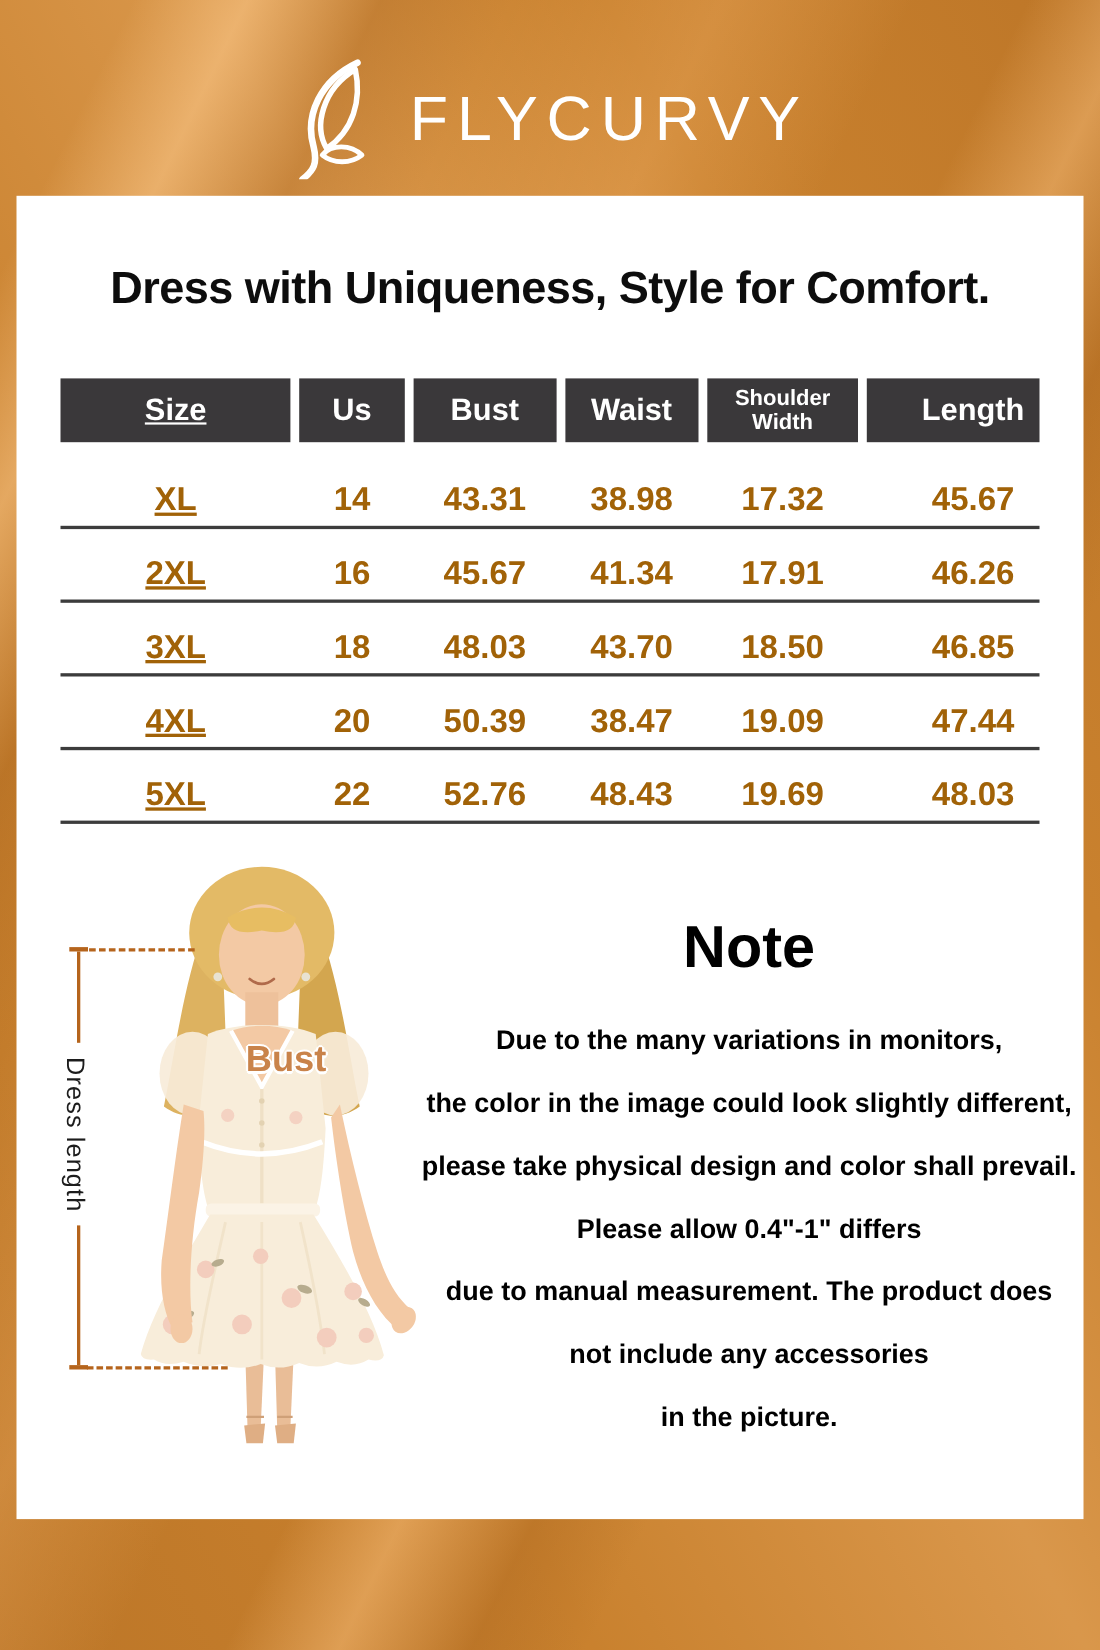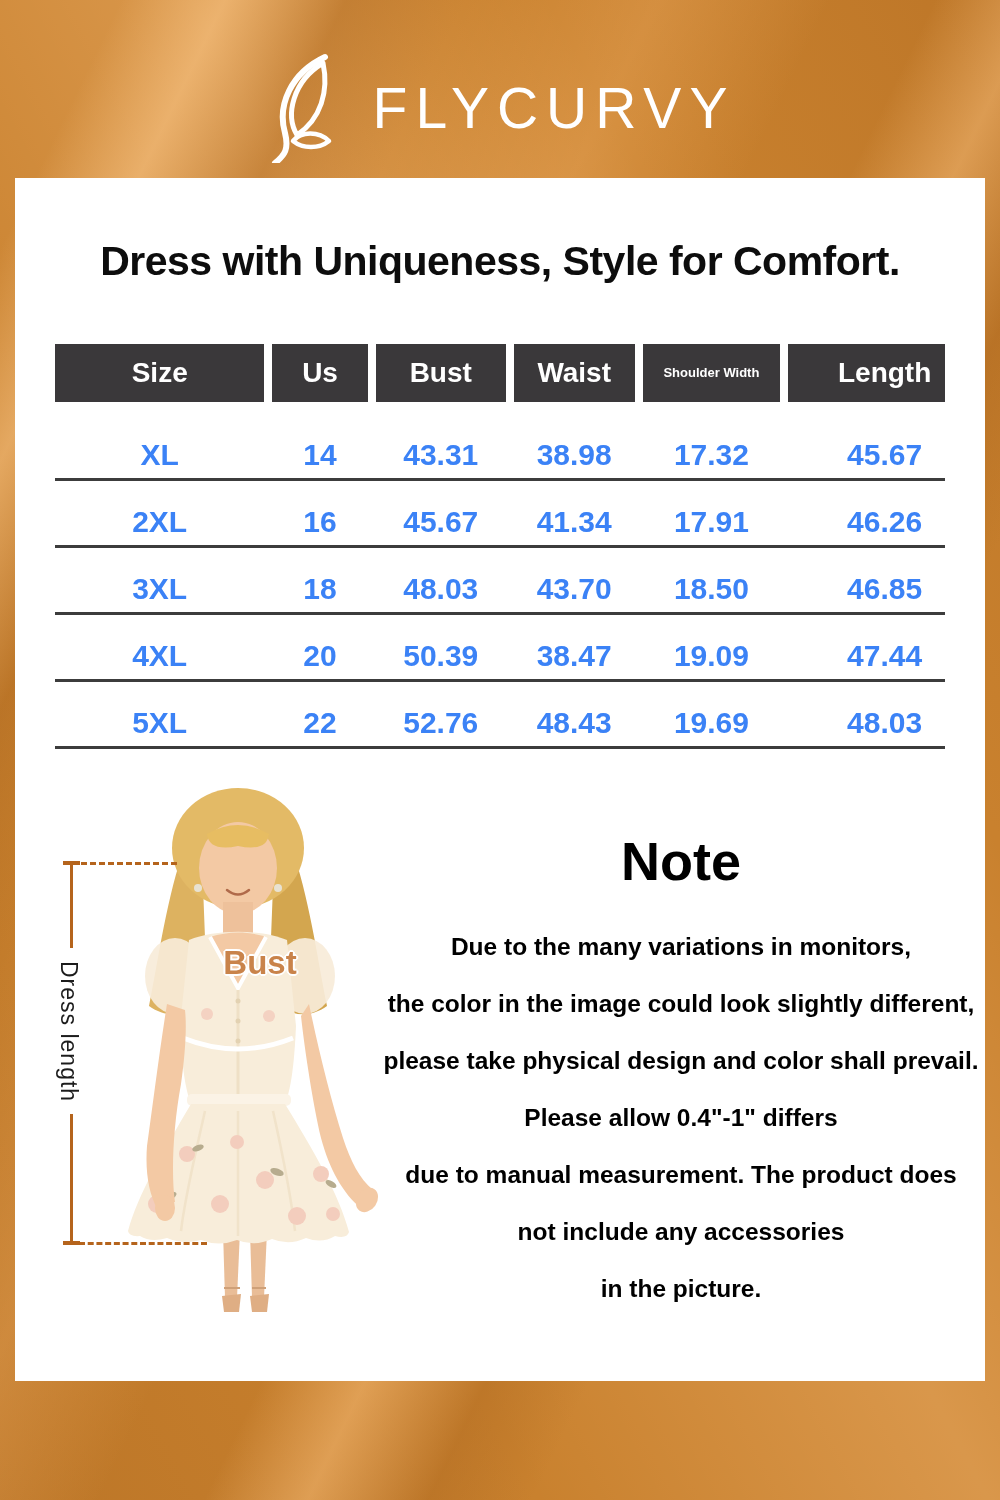--- a/index.html
+++ b/index.html
@@ -14,25 +14,25 @@
   
   .logo{position:absolute;top:50px;left:0;width:100%;height:115px;display:flex;align-items:center;justify-content:center;gap:20px;color:#fff;}
   .logo-text{font-size:57px;letter-spacing:8px;font-weight:400;color:#fff;}
   
   .panel{position:absolute;left:15px;top:178px;width:970px;height:1203px;background:#ffffff;}
   .headline{position:absolute;top:60px;left:0;width:100%;text-align:center;font-size:41px;font-weight:700;letter-spacing:-.5px;color:#0d0d0d;}
   
   .table-wrap{position:absolute;left:40px;top:166px;width:890px;}
   .thead{display:flex;gap:8px;}
   .th{background:#3a383a;color:#fff;height:58px;display:flex;align-items:center;justify-content:center;font-weight:700;font-size:28px;text-align:center;}
-  .th.small{font-size:13px;line-height:1.12;text-align:right;}
+  .th.small{font-size:20px;line-height:1.12;}
   .trow{display:flex;gap:8px;height:64px;align-items:flex-end;border-bottom:3px solid #3c3c3c;}
   .trow.first{height:76px;}
-  .td{display:flex;justify-content:center;font-weight:700;font-size:30px;color:#3b82f6;padding-bottom:6px;}
-  .c0{width:222px;}.c1{width:101px;}.c2{width:138px;}.c3{width:128px;}.c4{width:146px;}.c5{width:128px;padding-left:36px;}
+  .td{display:flex;justify-content:center;font-weight:700;font-size:30px;color:#a16207;padding-bottom:6px;}
+  .c0{width:222px;text-decoration:underline;}.c1{width:101px;}.c2{width:138px;}.c3{width:128px;}.c4{width:146px;}.c5{width:128px;padding-left:36px;}
   
   .mline{position:absolute;background:#b5641c;}
   .mdash{position:absolute;border-top:3px dashed #b5641c;height:0;}
   .dress-length-label{position:absolute;left:40px;top:772px;height:164px;display:flex;align-items:center;justify-content:center;
      writing-mode:vertical-rl;font-size:23px;color:#1c1c1c;letter-spacing:1px;font-weight:400;}
   .bust-label{position:absolute;left:185px;top:766px;width:120px;text-align:center;font-size:33px;font-weight:700;color:#c9834a;
      text-shadow:-2px 0 #fff,2px 0 #fff,0 -2px #fff,0 2px #fff,-1px -1px #fff,1px 1px #fff,-1px 1px #fff,1px -1px #fff;}
   
   .model{position:absolute;left:70px;top:598px;width:305px;height:540px;}
   

